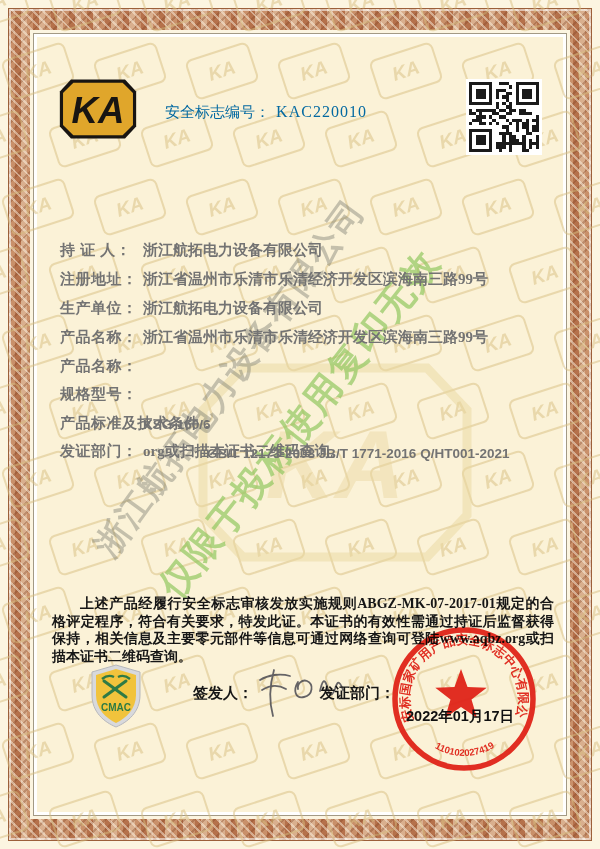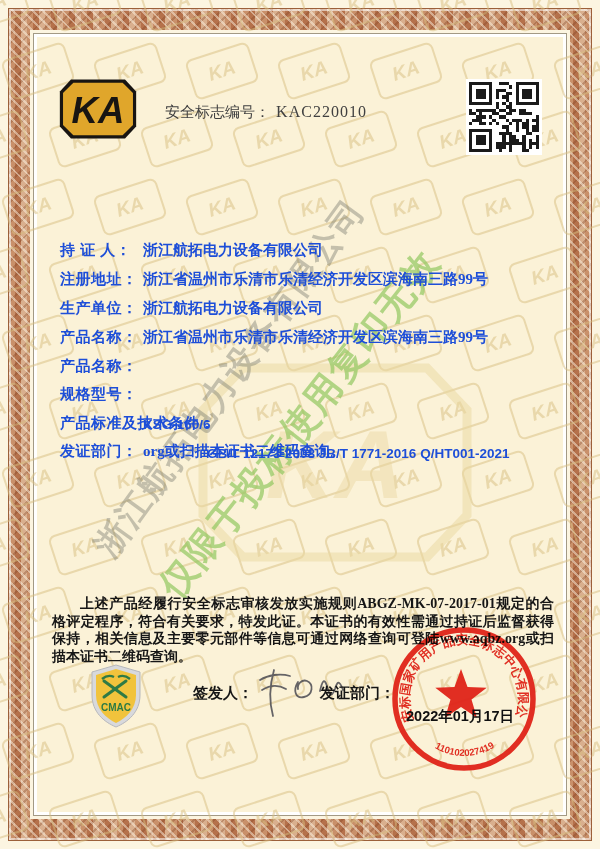--- a/index.html
+++ b/index.html
@@ -21,28 +21,28 @@
     font-style:italic;font-weight:900;font-size:19px;color:rgba(216,190,128,.50);}
   .wm{position:absolute;z-index:5;pointer-events:none;white-space:nowrap;font-weight:700;}
   .wm-gray{left:230px;top:378px;font-size:34px;letter-spacing:2px;color:rgba(120,122,110,.42);
     transform:translate(-50%,-50%) rotate(-54deg);font-family:"Liberation Serif",serif;}
   .wm-green{left:300px;top:424px;font-size:37px;letter-spacing:2px;color:rgba(146,199,95,.70);
     transform:translate(-50%,-50%) rotate(-52deg);font-family:"Liberation Serif",serif;}
   .content{position:absolute;inset:0;z-index:6;}
   .abs{position:absolute;}
   
   .ka-badge{left:58px;top:78px;width:80px;height:62px;}
-  .header-line{left:0;top:103px;width:532px;text-align:center;font-size:15px;color:#404040;
+  .header-line{left:0;top:103px;width:532px;text-align:center;font-size:15px;color:#0369a1;
     font-family:"Liberation Serif",serif;}
   .header-line .num{font-size:16px;letter-spacing:1px;margin-left:6px;}
   .qr{left:466px;top:79px;width:76px;height:76px;background:#fff;padding:3px;box-sizing:border-box;}
   .title{left:0;top:169px;width:600px;text-align:center;font-size:35px;font-weight:900;color:#111;
     letter-spacing:2px;font-family:"Liberation Serif",serif;}
   
-  .row{left:60px;width:500px;height:22px;font-size:15px;color:#1d4ed8;}
+  .row{left:60px;width:500px;height:22px;font-size:15px;color:#737373;}
   .row .lab{position:absolute;left:0;top:0;font-weight:700;letter-spacing:.5px;}
   .row .val{position:absolute;left:83px;top:0;white-space:nowrap;}
   .kai{font-family:"Liberation Serif",serif;font-weight:600;}
   .num-val{font-family:"Liberation Sans",sans-serif;font-weight:700;font-size:13.5px;top:2px;margin-top:32px;}
   .row7 .val{left:147px;}
   .lab2{position:absolute;left:232px;top:0;font-weight:700;letter-spacing:.5px;}
   .val2{position:absolute;left:313px;top:2px;}
   
   .para{left:52px;top:595px;width:502px;font-size:14px;line-height:17.6px;color:#161616;
     text-align:justify;text-indent:2em;font-family:"Liberation Serif",serif;font-weight:700;}

